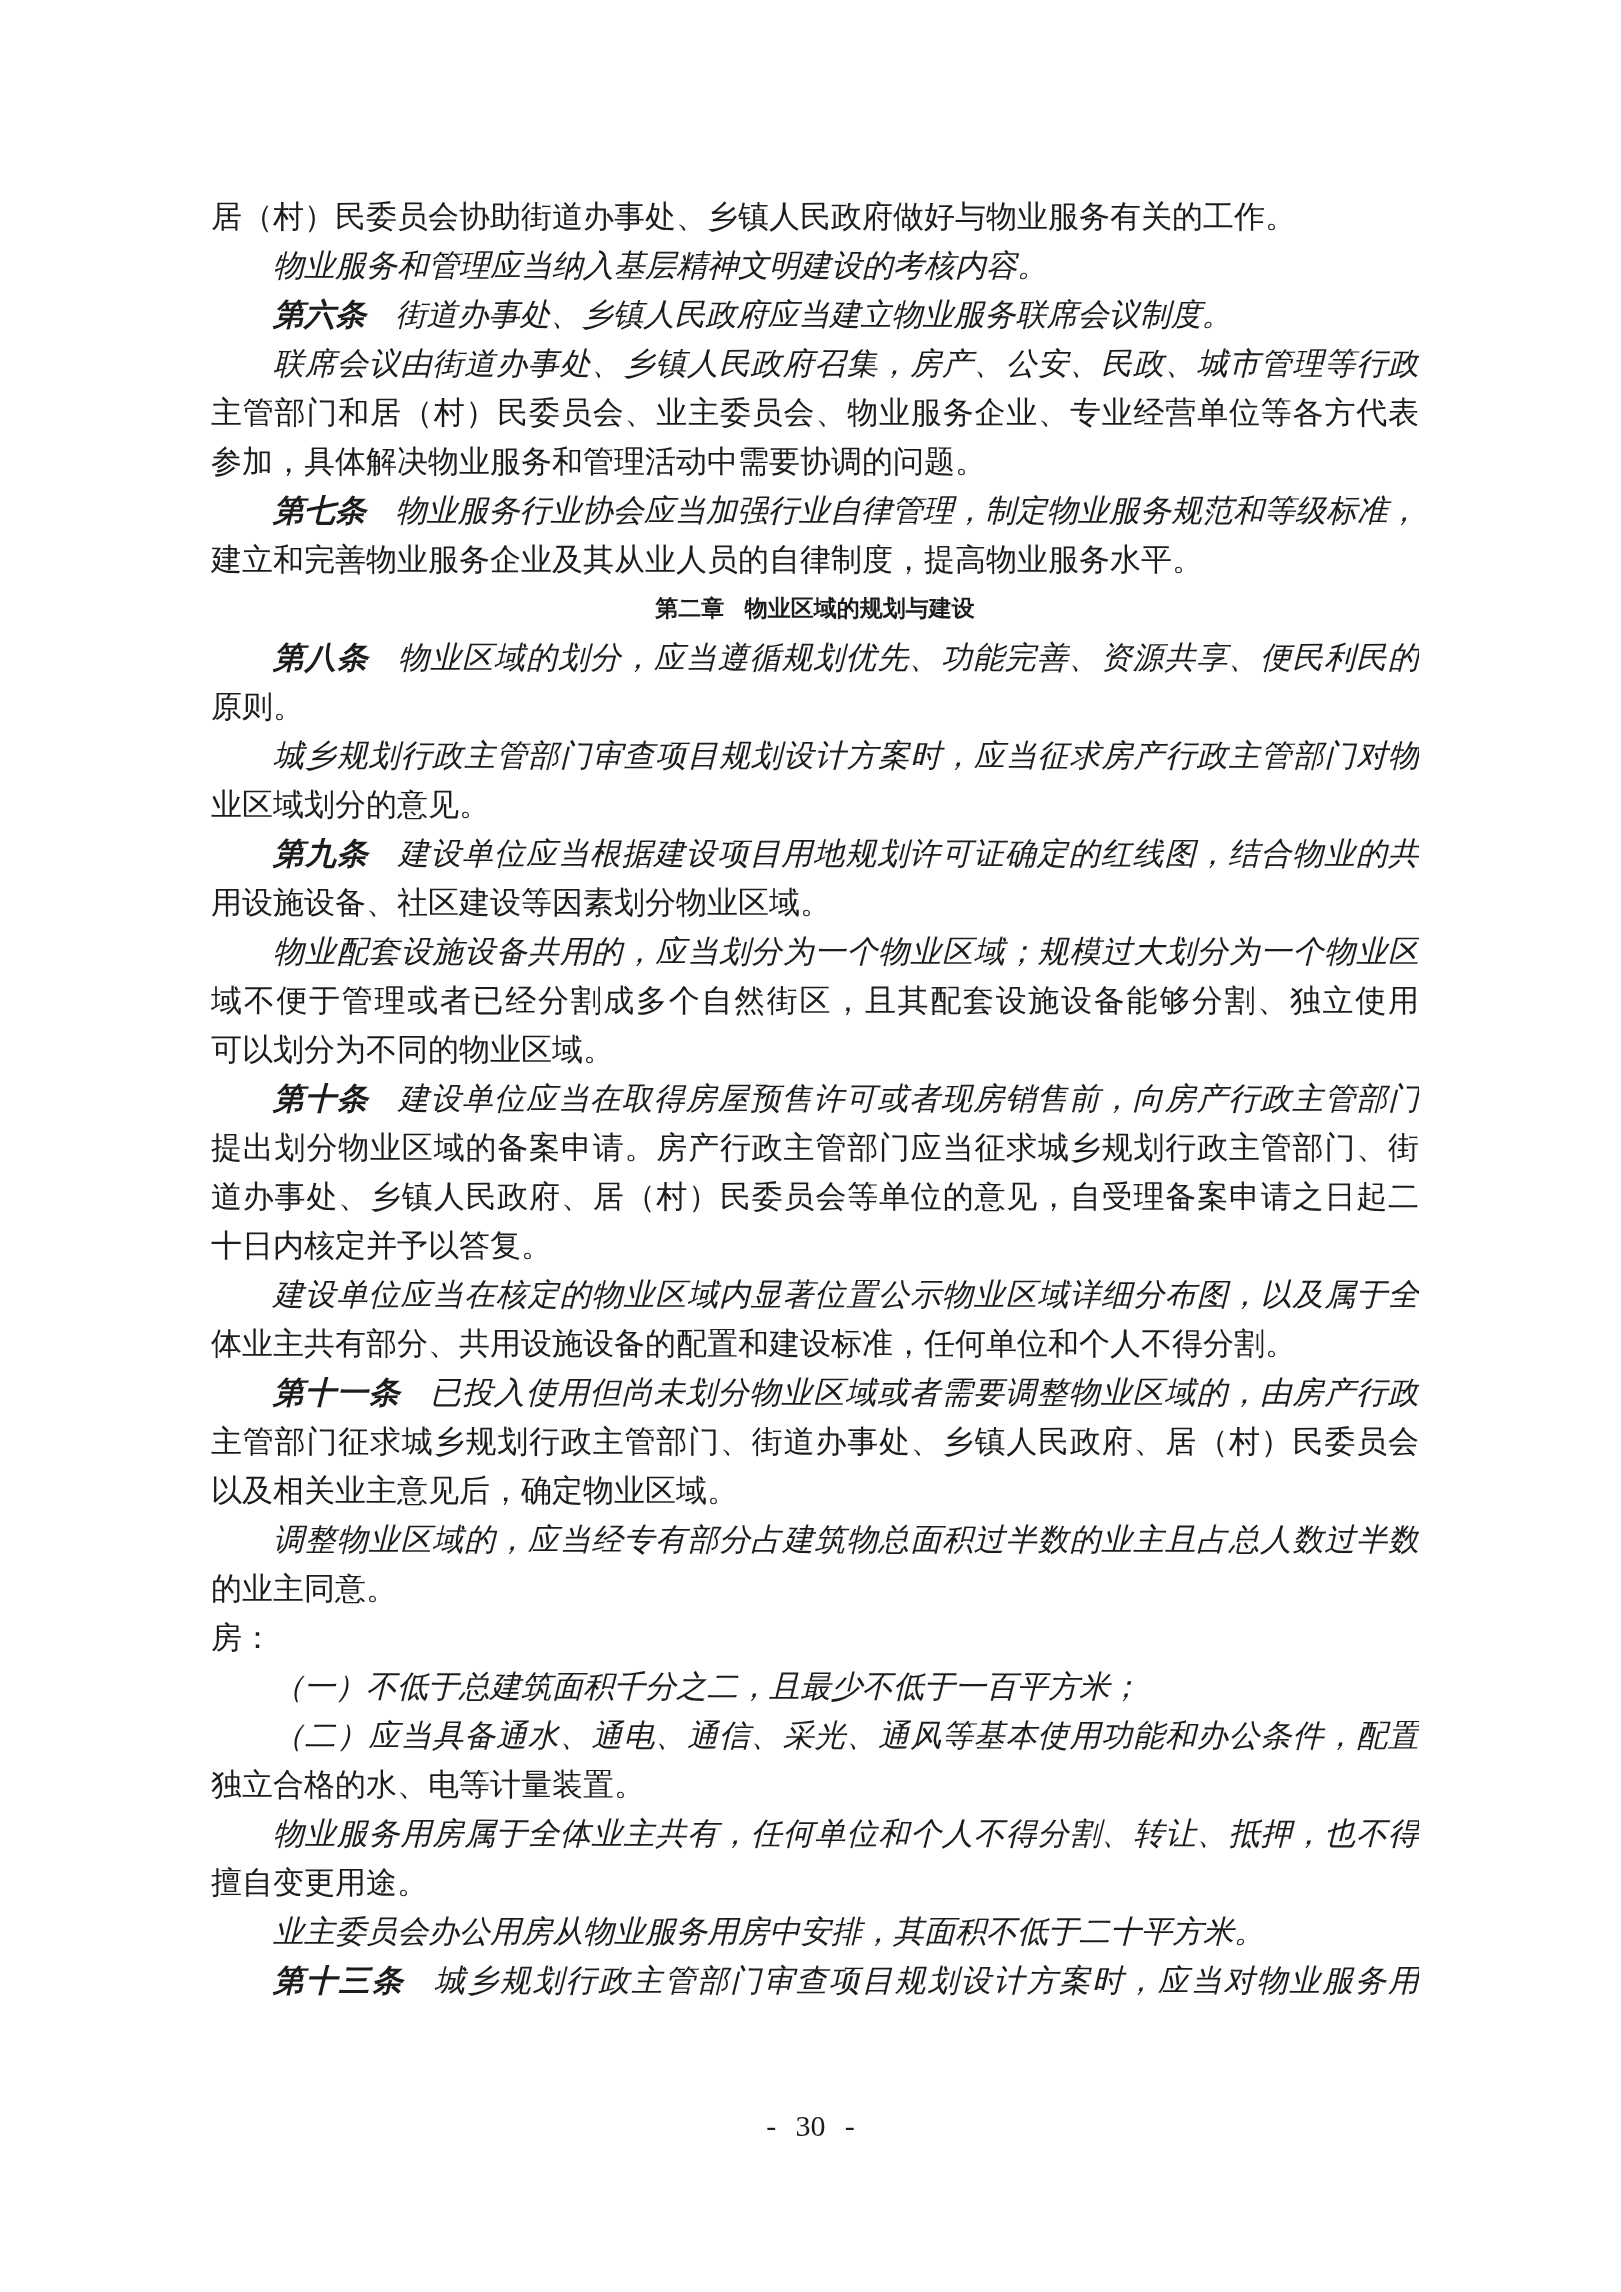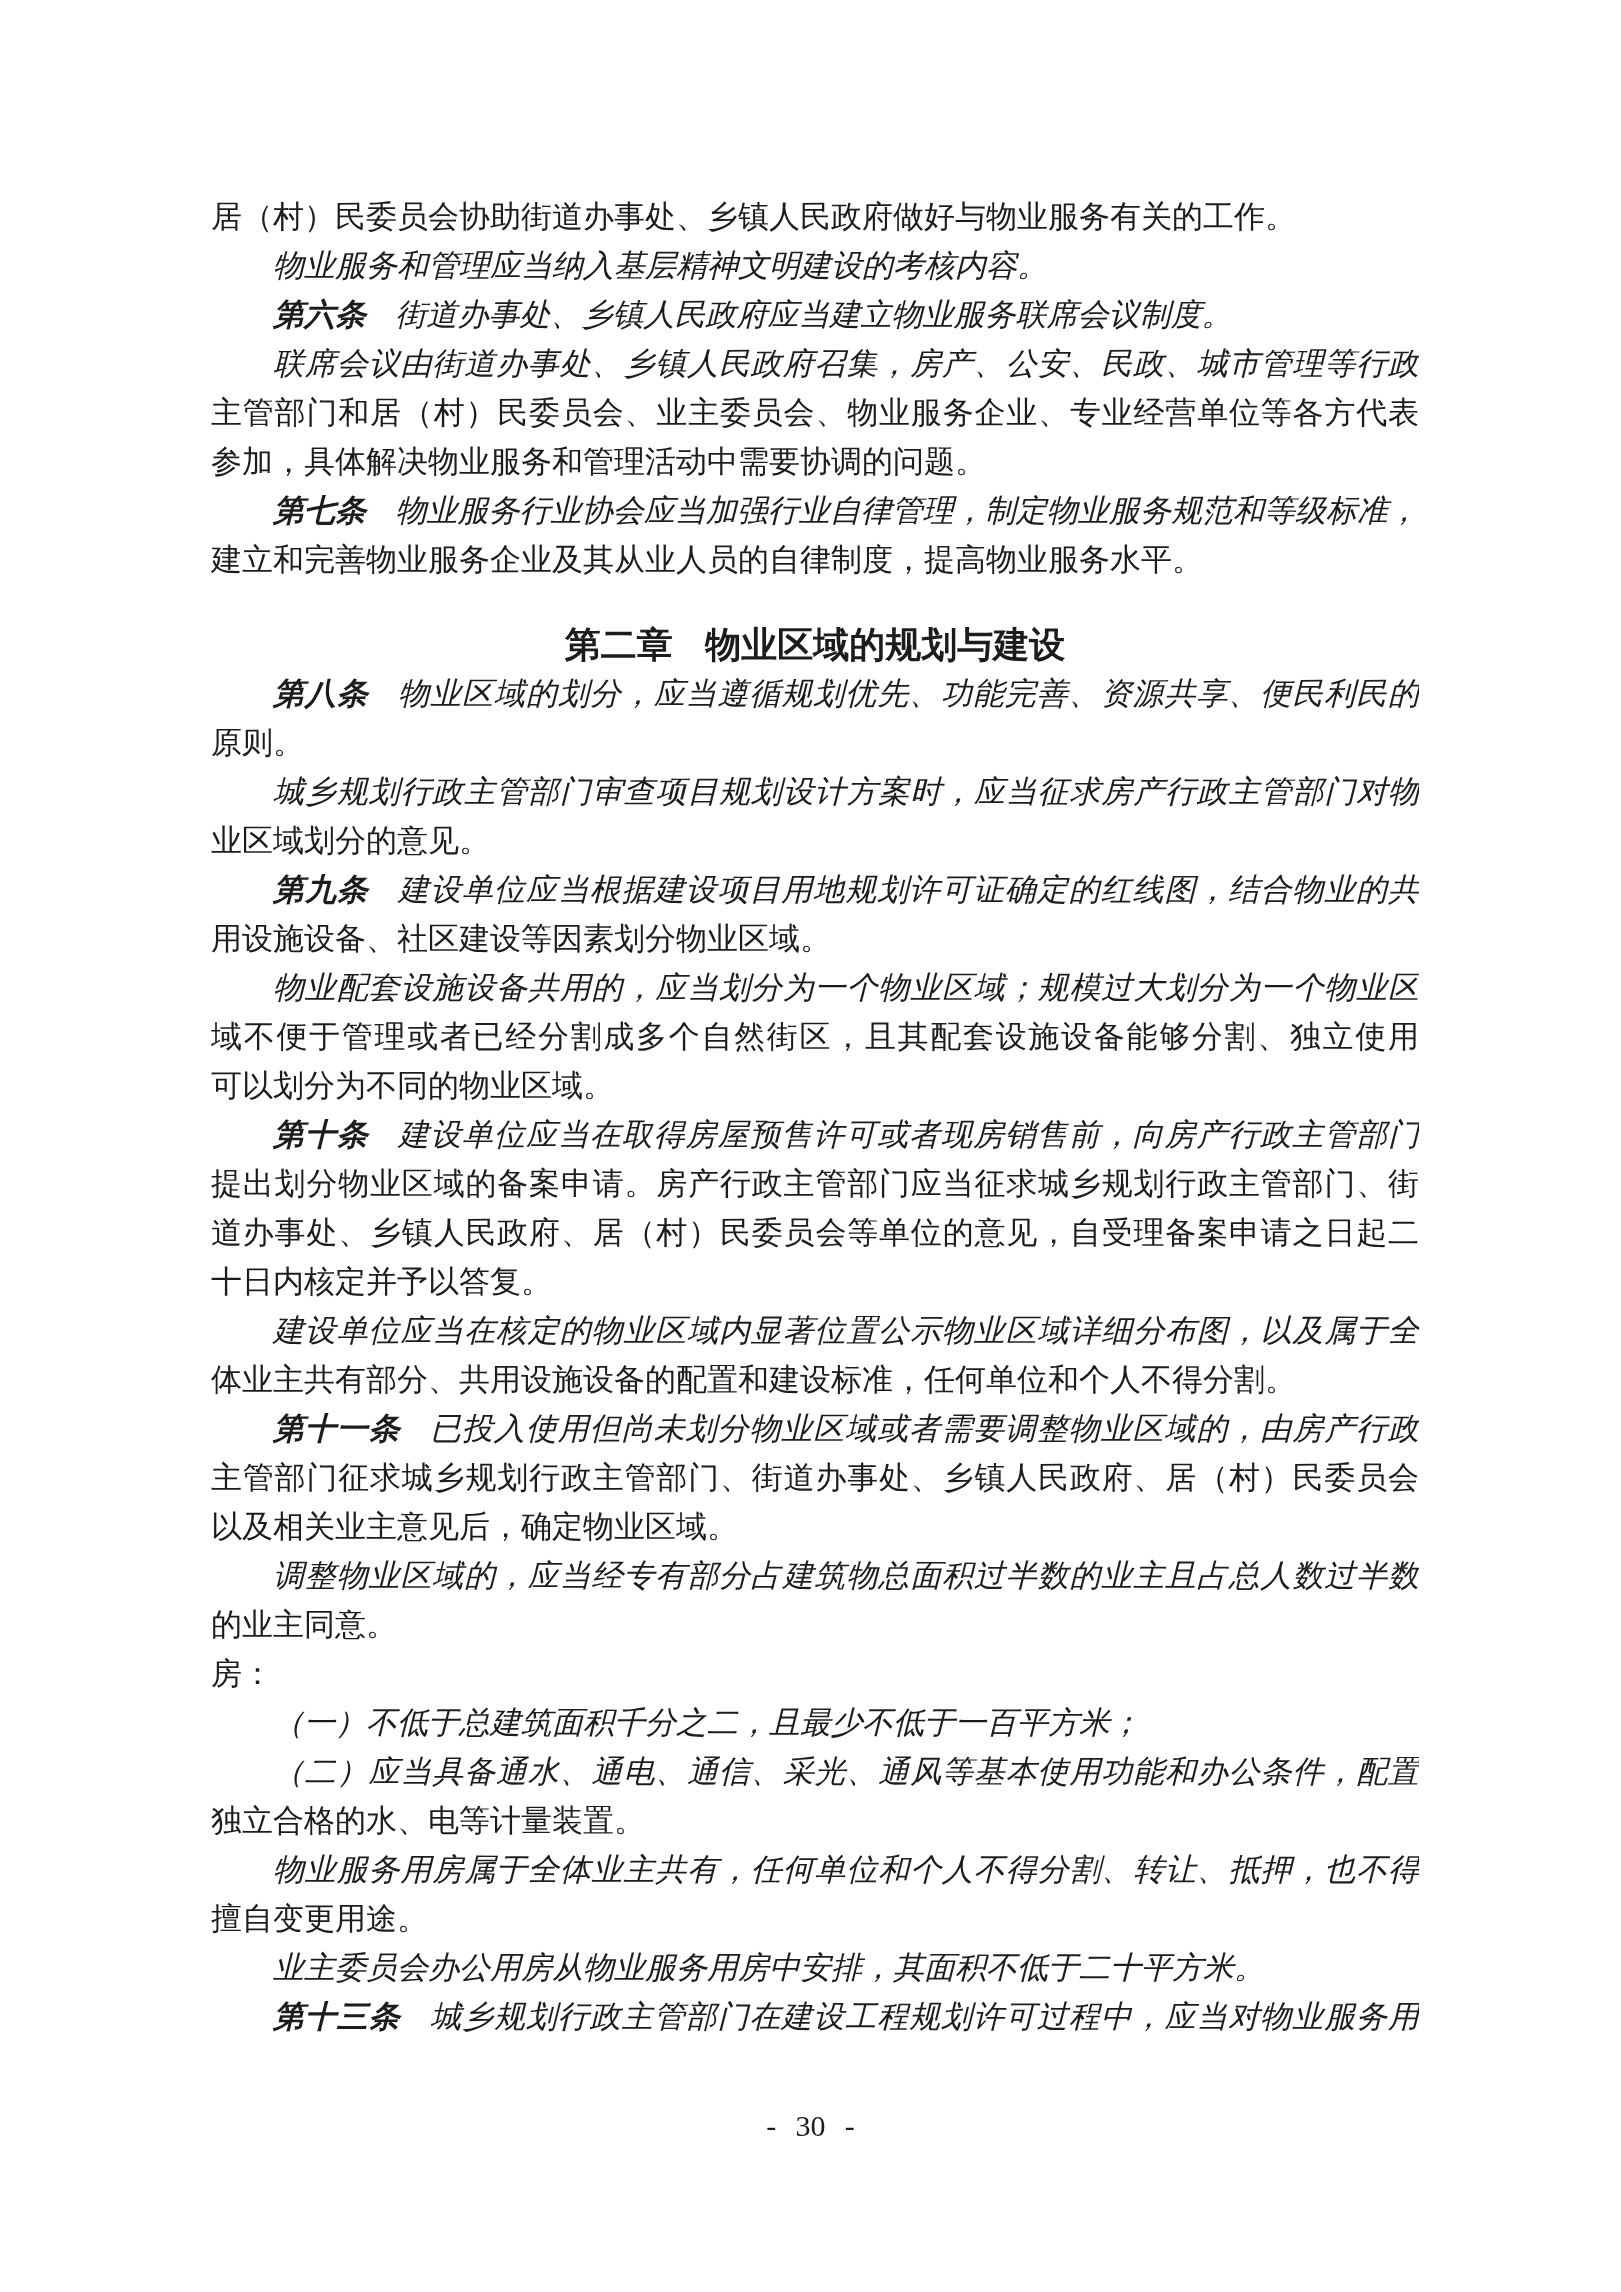--- a/index.html
+++ b/index.html
@@ -45,22 +45,21 @@
     font-family: "Liberation Sans", "DejaVu Sans", sans-serif;
     font-weight: 700;
     margin-right: 0.95em;
   }
   .line.chapter {
     text-align: center;
     text-align-last: center;
     text-indent: 0;
     font-family: "Liberation Sans", "DejaVu Sans", sans-serif;
     font-weight: 700;
-    font-size: 36px;
-    margin-top: 36px;
+    font-size: 23px;
   }
   .line.chapter .lead {
     font-family: "Liberation Sans", "DejaVu Sans", sans-serif;
     margin-right: 0.9em;
   }
   .footer {
     position: absolute;
     left: 0;
     top: 2109px;
     width: 1621px;
@@ -105,19 +104,19 @@
       <p class="line"><span class="body-text">以及相关业主意见后，确定物业区域。</span></p>
       <p class="line indent stretch"><span class="body-text">调整物业区域的，应当经专有部分占建筑物总面积过半数的业主且占总人数过半数</span></p>
       <p class="line"><span class="body-text">的业主同意。</span></p>
       <p class="line"><span class="body-text">房：</span></p>
       <p class="line indent"><span class="body-text">（一）不低于总建筑面积千分之二，且最少不低于一百平方米；</span></p>
       <p class="line indent stretch"><span class="body-text">（二）应当具备通水、通电、通信、采光、通风等基本使用功能和办公条件，配置</span></p>
       <p class="line"><span class="body-text">独立合格的水、电等计量装置。</span></p>
       <p class="line indent stretch"><span class="body-text">物业服务用房属于全体业主共有，任何单位和个人不得分割、转让、抵押，也不得</span></p>
       <p class="line"><span class="body-text">擅自变更用途。</span></p>
       <p class="line indent"><span class="body-text">业主委员会办公用房从物业服务用房中安排，其面积不低于二十平方米。</span></p>
-      <p class="line indent stretch"><span class="lead">第十三条</span><span class="body-text">城乡规划行政主管部门在建设工程规划许可过程中，应当对物业服务用</span></p>
+      <p class="line indent stretch"><span class="lead">第十三条</span><span class="body-text">城乡规划行政主管部门审查项目规划设计方案时，应当对物业服务用</span></p>
     </main>
   <footer class="footer">
     <span>- 30 -</span>
   </footer>
 </div>
 
 
 </body></html>

